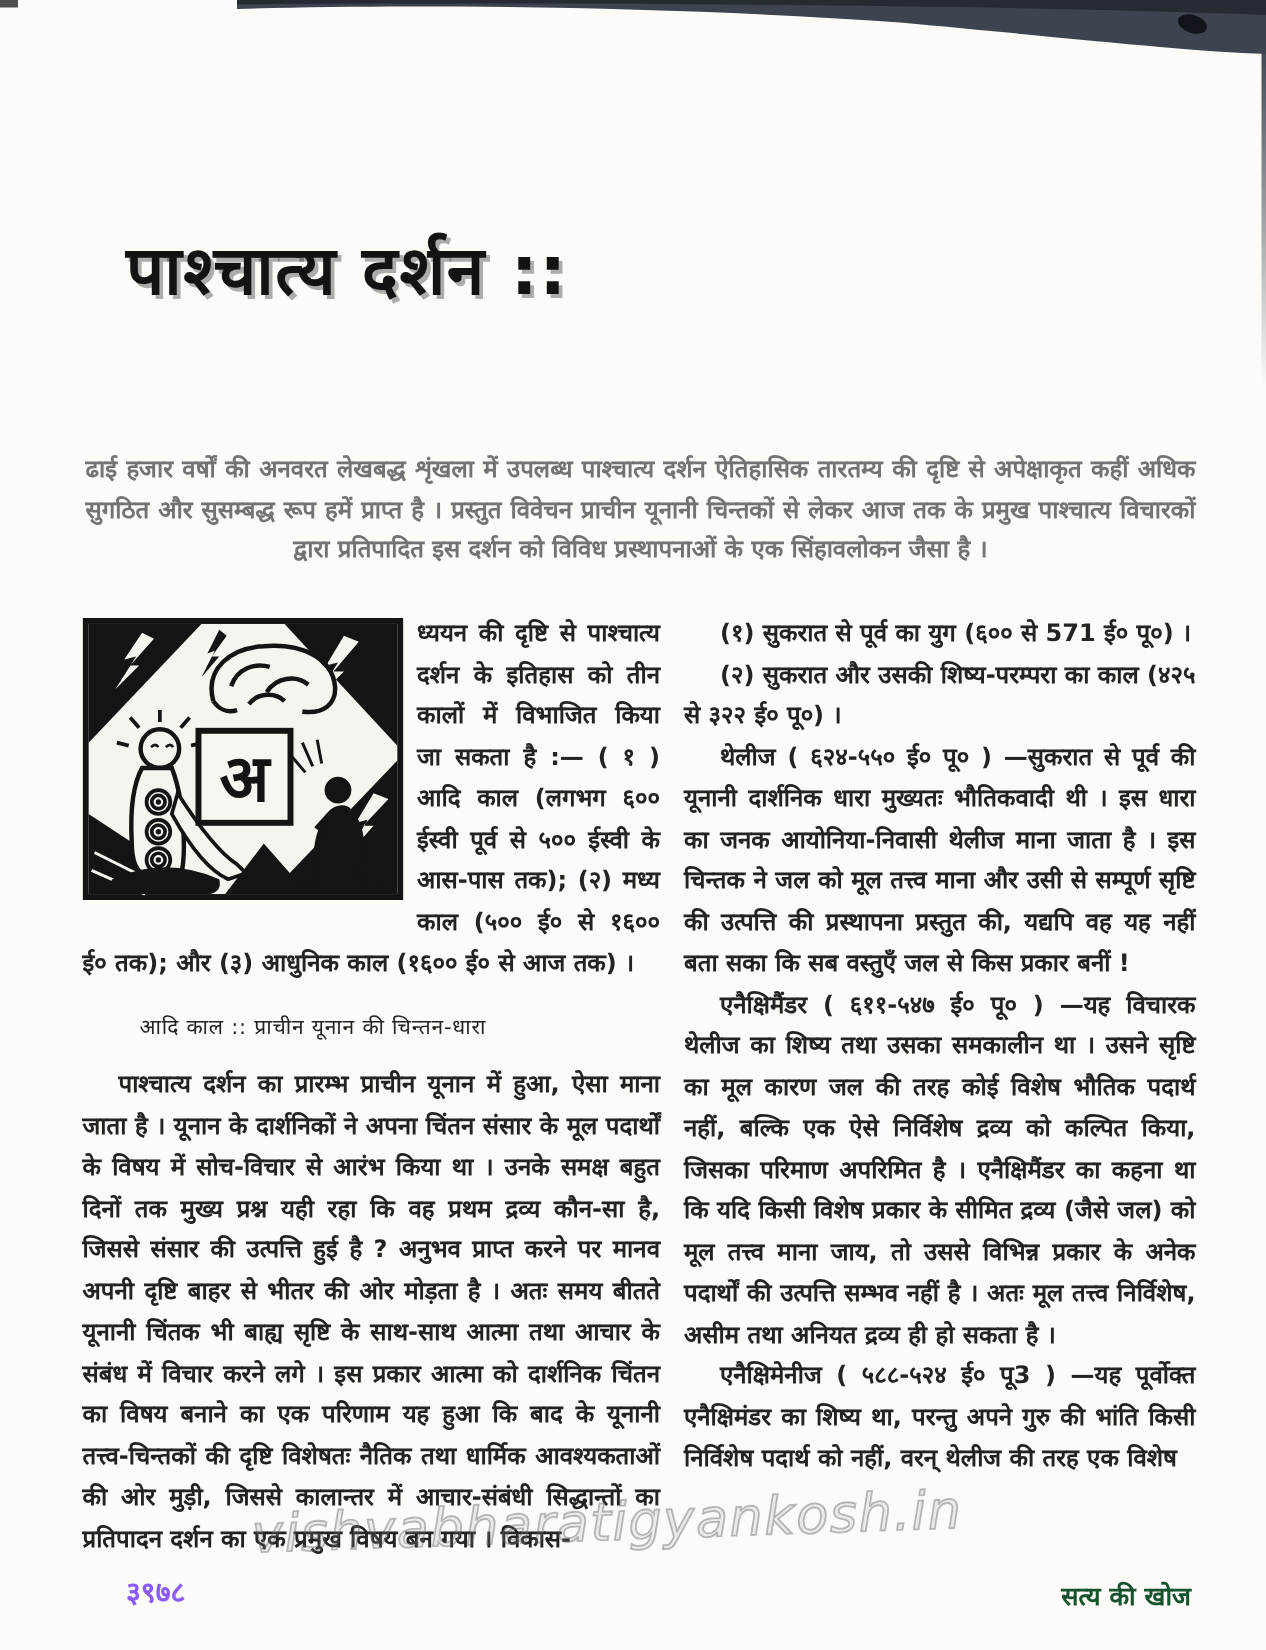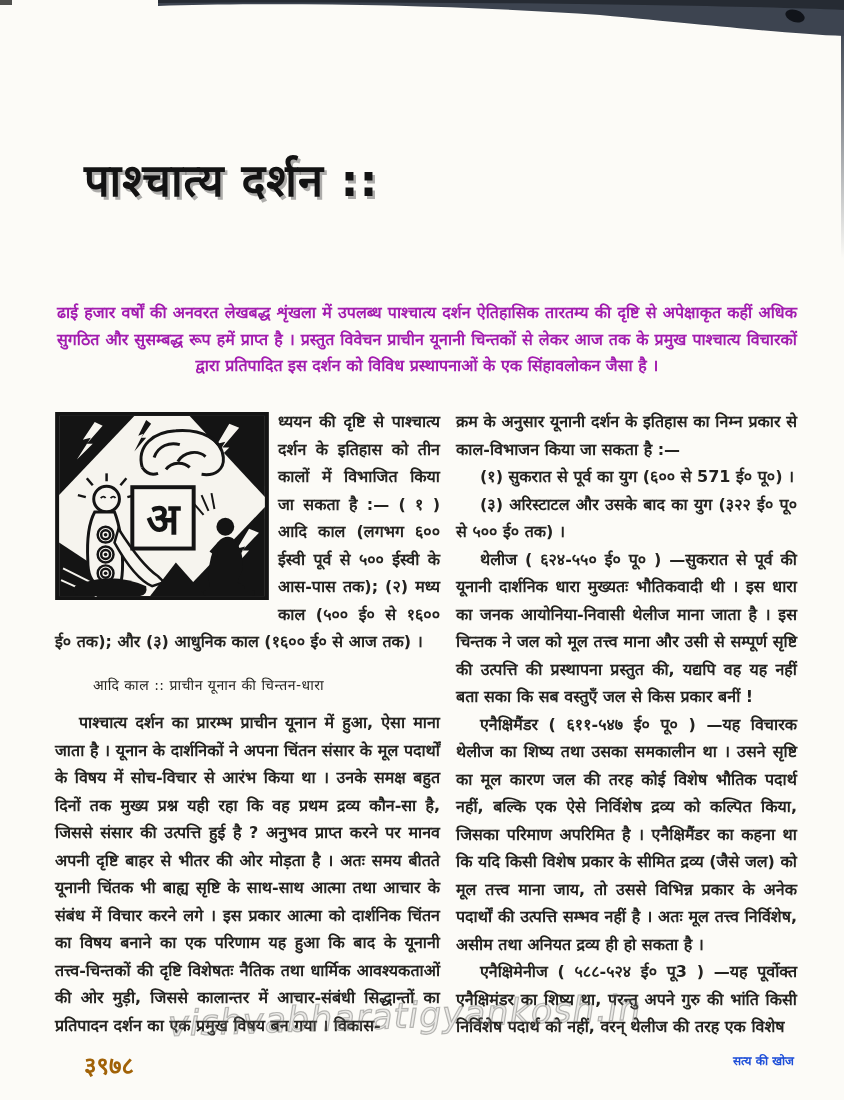--- a/index.html
+++ b/index.html
@@ -20,21 +20,21 @@
   .headline {
     position:absolute; left:84px; top:148px;
     font-size:45px; font-weight:bold; line-height:66px; letter-spacing:1px;
     color:#131313; text-shadow:2.5px 2.5px 0 rgba(45,45,45,0.38);
     white-space:nowrap;
   }
   
   .intro {
     position:absolute; left:57px; top:300px; width:740px;
     font-size:16px; line-height:26.5px; text-align:justify; text-align-last:center;
-    font-weight:bold; color:#a21caf;
+    font-weight:bold; color:#737373;
   }
   
   .columns {
     position:absolute; left:55px; top:408px; width:742px;
     display:flex; gap:16px;
     font-size:16px; line-height:27.5px; color:#242320;
   }
   .col-left  { width:385px; text-align:justify; font-weight:bold; }
   .col-right { width:341px; text-align:justify; font-weight:bold; }
   .col-left p, .col-right p { margin:0; }
@@ -44,25 +44,25 @@
     float:left; width:214px; height:188px; margin:4px 9px 6px 0;
   }
   .section-heading {
     margin:16px 0 10px 0; padding-left:38px;
     font-size:14px; font-weight:normal; letter-spacing:0.5px;
     text-align:left; text-indent:0; white-space:nowrap;
   }
   
   .page-number {
     position:absolute; left:84px; top:1048px;
-    font-size:24px; font-weight:bold; color:#a16207;
+    font-size:19px; font-weight:bold; color:#8b5cf6;
   }
   .running-title {
     position:absolute; right:50px; top:1052px;
-    font-size:12px; font-weight:bold; color:#1d4ed8;
+    font-size:17px; font-weight:bold; color:#14532d;
   }
   
   .watermark {
     position:absolute; left:168px; top:1004px;
     font-size:35px; font-style:italic; letter-spacing:1px; white-space:nowrap;
     transform:rotate(-2deg); transform-origin:left center;
     color:rgba(150,150,148,0.16);
     -webkit-text-stroke:1.2px rgba(95,95,93,0.42);
     pointer-events:none;
   }
@@ -167,23 +167,22 @@
       <p class="p-noindent">ध्ययन की दृष्टि से पाश्चात्य दर्शन के इतिहास को तीन कालों में विभाजित किया जा सकता है :— ( १ ) आदि काल (लगभग ६०० ईस्वी पूर्व से ५०० ईस्वी के आस-पास तक); (२) मध्य काल (५०० ई० से १६०० ई० तक); और (३) आधुनिक काल (१६०० ई० से आज तक) ।</p>
 
       <div style="clear:none;"></div>
 
       <h2 class="section-heading">आदि काल :: प्राचीन यूनान की चिन्तन-धारा</h2>
 
       <p class="p-indent">पाश्चात्य दर्शन का प्रारम्भ प्राचीन यूनान में हुआ, ऐसा माना जाता है । यूनान के दार्शनिकों ने अपना चिंतन संसार के मूल पदार्थों के विषय में सोच-विचार से आरंभ किया था । उनके समक्ष बहुत दिनों तक मुख्य प्रश्न यही रहा कि वह प्रथम द्रव्य कौन-सा है, जिससे संसार की उत्पत्ति हुई है ? अनुभव प्राप्त करने पर मानव अपनी दृष्टि बाहर से भीतर की ओर मोड़ता है । अतः समय बीतते यूनानी चिंतक भी बाह्य सृष्टि के साथ-साथ आत्मा तथा आचार के संबंध में विचार करने लगे । इस प्रकार आत्मा को दार्शनिक चिंतन का विषय बनाने का एक परिणाम यह हुआ कि बाद के यूनानी तत्त्व-चिन्तकों की दृष्टि विशेषतः नैतिक तथा धार्मिक आवश्यकताओं की ओर मुड़ी, जिससे कालान्तर में आचार-संबंधी सिद्धान्तों का प्रतिपादन दर्शन का एक प्रमुख विषय बन गया । विकास-</p>
     </div>
 
     <div class="col-right">
-      <p class="p-noindent">क्रम के अनुसार यूनानी दर्शन के इतिहास का निम्न प्रकार से काल-विभाजन किया जा सकता है :—</p>
       <p class="p-indent">(१) सुकरात से पूर्व का युग (६०० से 571 ई० पू०) ।</p>
-      <p class="p-indent">(३) अरिस्टाटल और उसके बाद का युग (३२२ ई० पू० से ५०० ई० तक) ।</p>
+      <p class="p-indent">(२) सुकरात और उसकी शिष्य-परम्परा का काल (४२५ से ३२२ ई० पू०) ।</p>
       <p class="p-indent">थेलीज ( ६२४-५५० ई० पू० ) —सुकरात से पूर्व की यूनानी दार्शनिक धारा मुख्यतः भौतिकवादी थी । इस धारा का जनक आयोनिया-निवासी थेलीज माना जाता है । इस चिन्तक ने जल को मूल तत्त्व माना और उसी से सम्पूर्ण सृष्टि की उत्पत्ति की प्रस्थापना प्रस्तुत की, यद्यपि वह यह नहीं बता सका कि सब वस्तुएँ जल से किस प्रकार बनीं !</p>
       <p class="p-indent">एनैक्षिमैंडर ( ६११-५४७ ई० पू० ) —यह विचारक थेलीज का शिष्य तथा उसका समकालीन था । उसने सृष्टि का मूल कारण जल की तरह कोई विशेष भौतिक पदार्थ नहीं, बल्कि एक ऐसे निर्विशेष द्रव्य को कल्पित किया, जिसका परिमाण अपरिमित है । एनैक्षिमैंडर का कहना था कि यदि किसी विशेष प्रकार के सीमित द्रव्य (जैसे जल) को मूल तत्त्व माना जाय, तो उससे विभिन्न प्रकार के अनेक पदार्थों की उत्पत्ति सम्भव नहीं है । अतः मूल तत्त्व निर्विशेष, असीम तथा अनियत द्रव्य ही हो सकता है ।</p>
       <p class="p-indent">एनैक्षिमेनीज ( ५८८-५२४ ई० पू3 ) —यह पूर्वोक्त एनैक्षिमंडर का शिष्य था, परन्तु अपने गुरु की भांति किसी निर्विशेष पदार्थ को नहीं, वरन् थेलीज की तरह एक विशेष</p>
     </div>
   </div>
 
   <div class="watermark">vishvabharatigyankosh.in</div>
 
   <div class="page-number">३९७८</div>
   <div class="running-title">सत्य की खोज</div>

